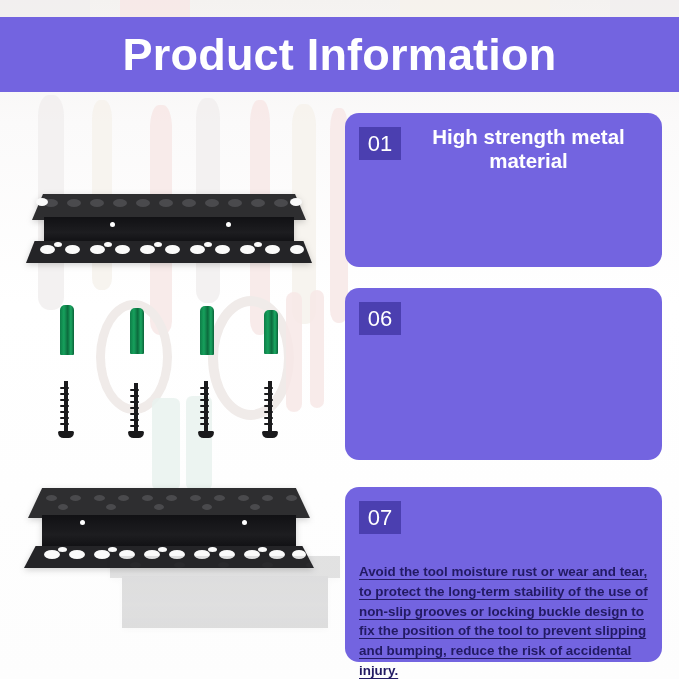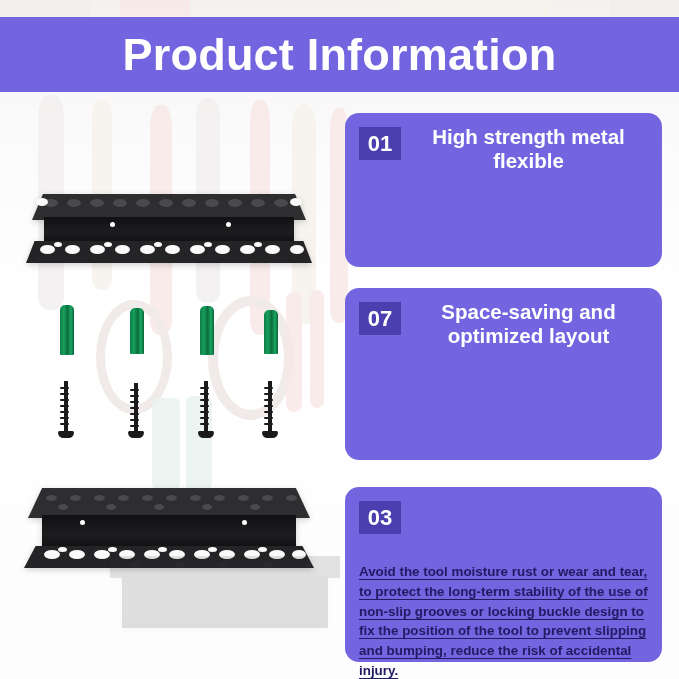--- a/index.html
+++ b/index.html
@@ -150,21 +150,21 @@
     align-items: flex-start;
     gap: 12px;
   }
   .badge {
     flex: 0 0 auto;
     width: 42px;
     height: 33px;
     background: #4b3fb0;
     color: #ffffff;
     font-size: 22px;
-    font-weight: bold;
+    font-weight: normal;
     display: flex;
     align-items: center;
     justify-content: center;
     line-height: 1;
     margin-top: 2px;
   }
   .card-title {
     flex: 1 1 auto;
     color: #ffffff;
     font-size: 20.5px;
@@ -367,31 +367,30 @@
       <div class="hole-dim" style="left:74px;  top:6px;  width:11px; height:6px;"></div>
       <div class="hole-dim" style="left:118px; top:6px;  width:11px; height:6px;"></div>
       <div class="hole-dim" style="left:162px; top:6px;  width:11px; height:6px;"></div>
       <div class="hole-dim" style="left:206px; top:6px;  width:11px; height:6px;"></div>
     </div>
   </div>
 
   <div class="card card-1" style="top:113px; height:154px;">
     <div class="card-head">
       <div class="badge">01</div>
-      <div class="card-title">High strength metal flexible</div>
+      <div class="card-title">High strength metal material</div>
     </div>
   </div>
 
   <div class="card card-2" style="top:288px; height:172px;">
     <div class="card-head">
-      <div class="badge">07</div>
-      <div class="card-title">Space-saving and optimized layout</div>
+      <div class="badge">06</div>
     </div>
   </div>
 
   <div class="card card-3" style="top:487px; height:175px;">
     <div class="card-head">
-      <div class="badge">03</div>
+      <div class="badge">07</div>
     </div>
     <div class="card-body">Avoid the tool moisture rust or wear and tear, to protect the long-term stability of the use of non-slip grooves or locking buckle design to fix the position of the tool to prevent slipping and bumping, reduce the risk of accidental injury.</div>
   </div>
 
 </div>
 
 </body></html>

